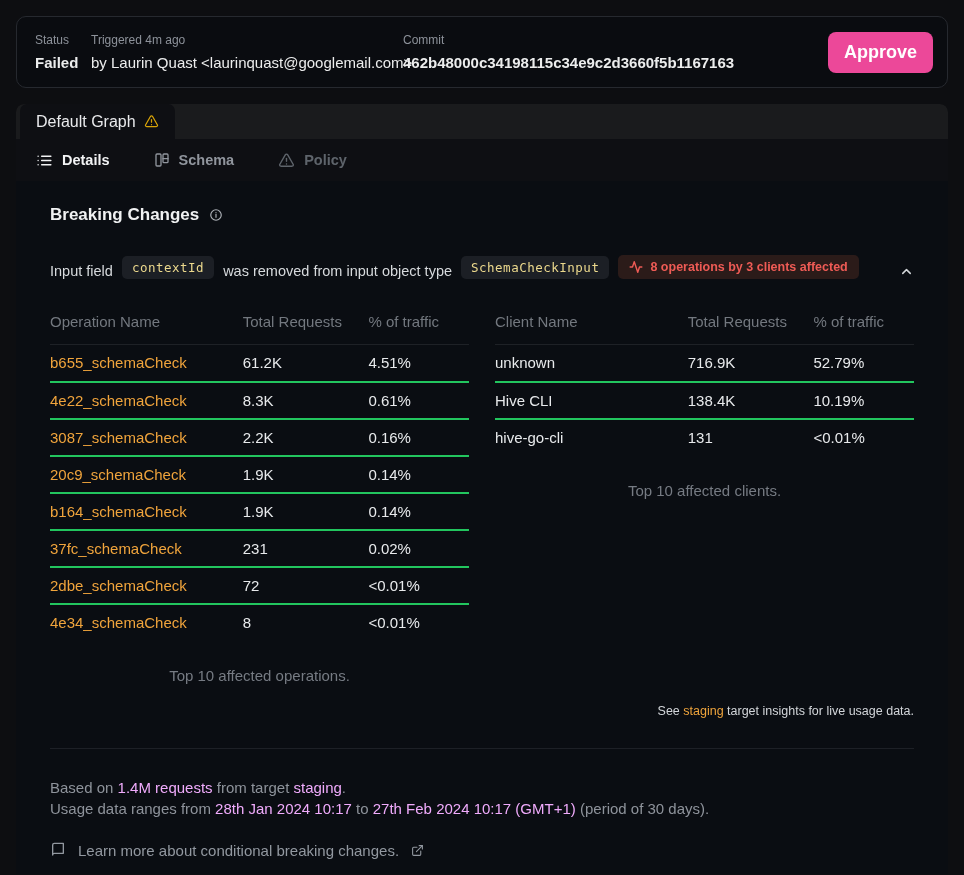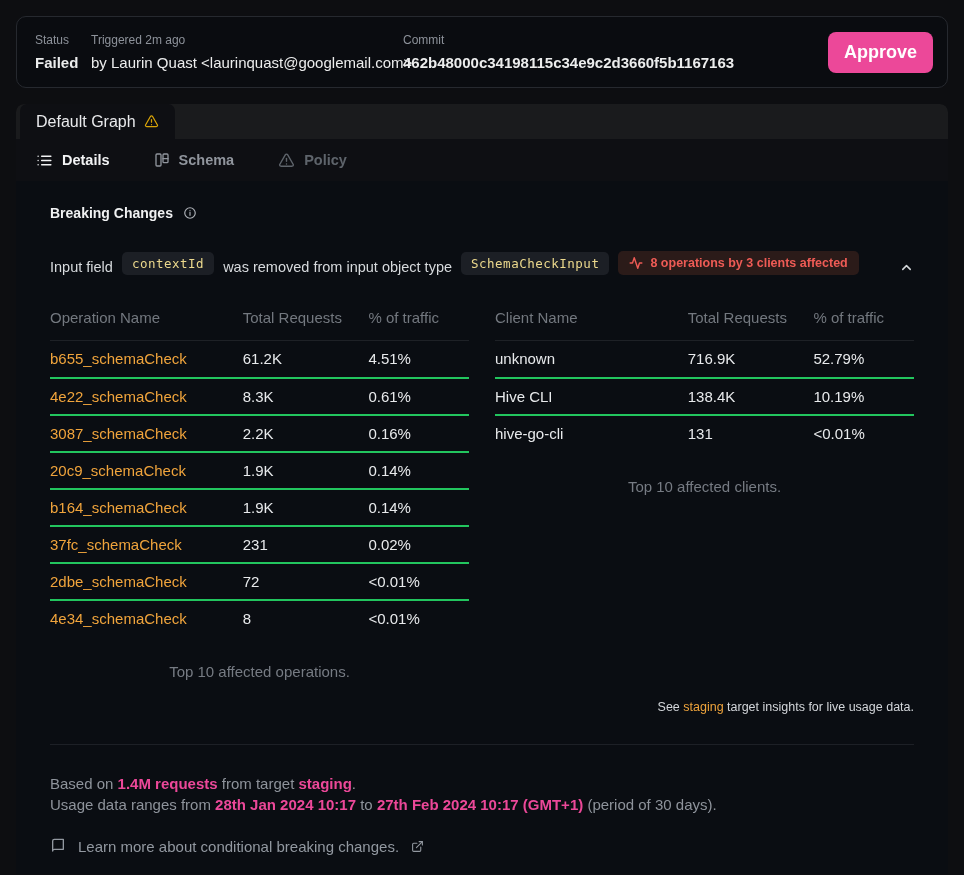--- a/index.html
+++ b/index.html
@@ -49,21 +49,21 @@
     background:#0e0f13; height:42px;
     display:flex; align-items:center; gap:44px; padding:0 20px;
   }
   .tool-item { display:flex; align-items:center; gap:9px; font-size:14.5px; font-weight:600; color:#90959d; cursor:pointer; }
   .tool-item.active { color:#f2f3f4; }
   .tool-item.dim { color:#5e646b; }
 
   .content { background:#0a0d12; padding:24px 18px 0 18px; min-height:693px; }
   .heading {
     display:flex; align-items:center; gap:10px;
-    font-size:14px; font-weight:700; color:#f0f1f2; padding:0 16px;
+    font-size:17px; font-weight:700; color:#f0f1f2; padding:0 16px;
   }
   .info-ic { color:#aeb2b8; display:flex; }
 
   .change-row {
     margin-top:30px; padding:0 16px;
     display:flex; align-items:flex-end; gap:9px; cursor:pointer;
   }
   .change-row .txt { font-size:14.5px; color:#d7dadd; white-space:nowrap; }
   .chip {
     font-family:"DejaVu Sans Mono", monospace;
@@ -103,40 +103,40 @@
   .insights-note {
     margin-top:20px; padding:0 16px; text-align:right;
     font-size:12.5px; color:#d3d6da;
   }
   .insights-note a { color:#efa43c; text-decoration:none; cursor:pointer; }
 
   .divider { border:none; border-top:1px solid #1d2026; margin:30px 16px 0 16px; }
 
   .footer { padding:28px 16px 0 16px; font-size:15px; line-height:1.4; }
   .footer p { white-space:pre-wrap; color:#8e939b; }
-  .footer .hl { color:#ec4899;font-weight:bold; }
+  .footer .hl { color:#f0abfc; }
   .learn-more {
     margin-top:21px; display:flex; align-items:center; gap:12px;
     color:#9298a0; font-size:15px; cursor:pointer;
   }
   .learn-more .ext { color:#9298a0; display:flex; }
   svg { flex:none; }
 </style>
 </head>
 <body>
 
 <div class="page">
 
   <section class="status-card">
     <div class="col status-col">
       <div class="label">Status</div>
       <div class="value strong">Failed</div>
     </div>
     <div class="col triggered-col">
-      <div class="label">Triggered 2m ago</div>
+      <div class="label">Triggered 4m ago</div>
       <div class="value">by Laurin Quast &lt;laurinquast@googlemail.com&gt;</div>
     </div>
     <div class="col commit-col">
       <div class="label">Commit</div>
       <div class="value strong">462b48000c34198115c34e9c2d3660f5b1167163</div>
     </div>
     <button class="approve">Approve</button>
   </section>
 
   <section class="check-card">

